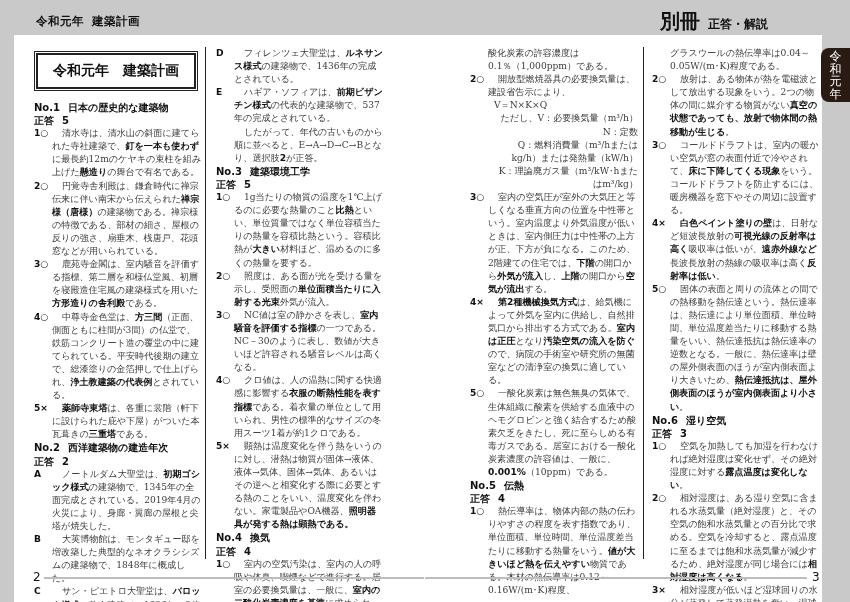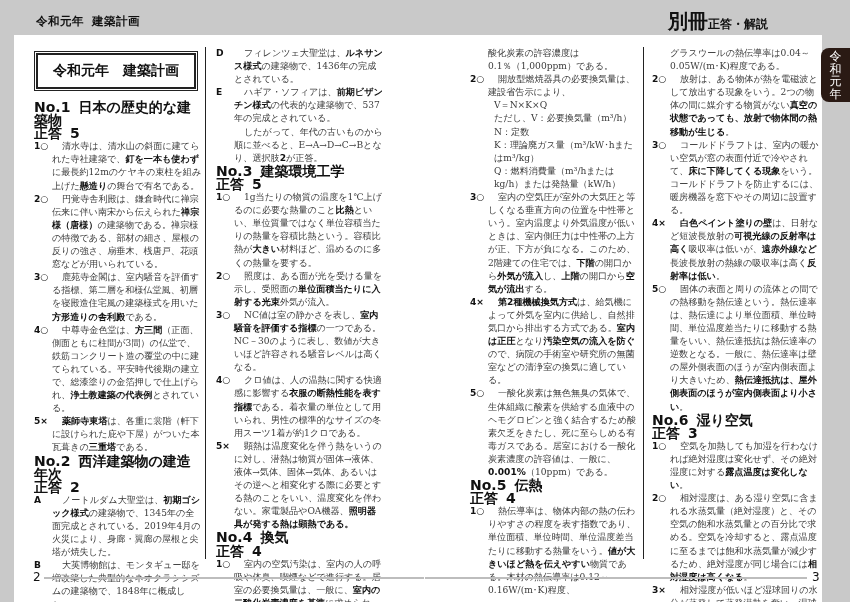--- a/index.html
+++ b/index.html
@@ -2,38 +2,38 @@
 <html><head>
 <meta charset="utf-8">
 <style>
   * { margin:0; padding:0; box-sizing:border-box; }
   html, body { width:850px; height:602px; overflow:hidden; }
   body { background:#c9c9c9; position:relative; font-family:"DejaVu Serif","Liberation Serif",serif; color:#333; }
   .hdr-left { position:absolute; left:36px; top:14px; font-family:"DejaVu Sans","Liberation Sans",sans-serif; font-size:11.5px; font-weight:bold; color:#111; letter-spacing:0.5px; }
   .hdr-left span + span { margin-left:8px; }
   .hdr-right { position:absolute; right:82px; top:8px; font-family:"DejaVu Sans","Liberation Sans",sans-serif; color:#111; font-weight:bold; }
   .hdr-right .big { font-size:20px; }
-  .hdr-right .small { font-size:12px; }
+  .hdr-right .small { font-size:12px; margin-left:8px; }
   .page { position:absolute; left:14px; top:35px; width:808px; height:567px; background:#fff; }
   .tab { position:absolute; left:821px; top:48px; width:29px; height:54px; background:#2a1a14; border-radius:8px 0 0 8px; color:#fff; font-family:"DejaVu Sans","Liberation Sans",sans-serif; font-size:12px; line-height:12.5px; text-align:center; padding-top:2px; }
   .col { position:absolute; top:47px; font-size:9.1px; line-height:13.1px; color:#3a3a3a; }
   .c1 { left:34px; width:168px; }
   .c2 { left:216px; width:168px; }
   .c3 { left:470px; width:168px; }
   .c4 { left:652px; width:168px; }
   .vrule { position:absolute; width:1.2px; background:#222; top:47px; height:512px; }
   .titlebox { border:2px solid #222; outline:1px solid #222; outline-offset:1px; height:36px; margin:6px 0 12px 2px; width:160px; display:flex; align-items:center; justify-content:center; font-family:"DejaVu Sans","Liberation Sans",sans-serif; font-weight:bold; font-size:14px; color:#111; }
-  .sec { font-family:"DejaVu Sans","Liberation Sans",sans-serif; font-weight:bold; color:#111; font-size:14px; }
+  .sec { font-family:"DejaVu Sans","Liberation Sans",sans-serif; font-weight:bold; color:#111; font-size:10px; }
   .sec span + span { margin-left:8px; }
   .item { position:relative; padding-left:18px; text-indent:10px; }
   .item .mk { position:absolute; left:0; top:0; text-indent:0; font-family:"DejaVu Sans","Liberation Sans",sans-serif; font-weight:bold; color:#111; }
   .cont { padding-left:18px; }
   .ind { padding-left:18px; text-indent:10px; }
   .f1 { padding-left:24px; }
-  .f2 { padding-left:24px; }
+  .f2 { padding-left:24px;text-align:right; }
   b { font-family:"DejaVu Sans","Liberation Sans",sans-serif; color:#111; font-weight:bold; }
   .foot { position:absolute; top:577px; height:2px; background:#bdbdbd; }
   .pn { position:absolute; top:570px; font-family:"DejaVu Sans","Liberation Sans",sans-serif; font-size:12px; color:#111; }
 </style>
 </head>
 <body>
 
 <div class="hdr-left">
   <span>令和元年</span><span>建築計画</span>
 </div>
@@ -84,22 +84,22 @@
   <div class="sec"><span>正答</span><span>4</span></div>
   <div class="item"><span class="mk">1○</span><span>室内の空気汚染は、室内の人の呼吸や体臭、喫煙などで進行する。居室の必要換気量は、一般に、</span><b>室内の二酸化炭素濃度を基準</b><span>に求められる。二</span></div>
 </div>
 
 <div class="col c3">
   <div class="cont">酸化炭素の許容濃度は0.1％（1,000ppm）である。</div>
   <div class="item"><span class="mk">2○</span><span>開放型燃焼器具の必要換気量は、建設省告示により、</span></div>
   <div class="f1" style="">V＝N×K×Q</div>
   <div class="f2">ただし、V：必要換気量（m³/h）</div>
   <div class="f2">N：定数</div>
+  <div class="f2">Q：燃料消費量（m³/hまたはkg/h）または発熱量（kW/h）</div>
   <div class="f2" style="padding-left:24px;">K：理論廃ガス量（m³/kW･hまたはm³/kg）</div>
-  <div class="f2">Q：燃料消費量（m³/hまたはkg/h）または発熱量（kW/h）</div>
   <div class="item"><span class="mk">3○</span><span>室内の空気圧が室外の大気圧と等しくなる垂直方向の位置を中性帯という。室内温度より外気温度が低いときは、室内側圧力は中性帯の上方が正、下方が負になる。このため、2階建ての住宅では、</span><b>下階</b><span>の開口から</span><b>外気が流入</b><span>し、</span><b>上階</b><span>の開口から</span><b>空気が流出</b><span>する。</span></div>
   <div class="item"><span class="mk">4×</span><b>第2種機械換気方式</b><span>は、給気機によって外気を室内に供給し、自然排気口から排出する方式である。</span><b>室内は正圧</b><span>となり</span><b>汚染空気の流入を防ぐ</b><span>ので、病院の手術室や研究所の無菌室などの清浄室の換気に適している。</span></div>
   <div class="item"><span class="mk">5○</span><span>一酸化炭素は無色無臭の気体で、生体組織に酸素を供給する血液中のヘモグロビンと強く結合するため酸素欠乏をきたし、死に至らしめる有毒ガスである。居室における一酸化炭素濃度の許容値は、一般に、</span><b>0.001%</b><span>（10ppm）である。</span></div>
   <div class="sec"><span>No.5</span><span>伝熱</span></div>
   <div class="sec"><span>正答</span><span>4</span></div>
   <div class="item"><span class="mk">1○</span><span>熱伝導率は、物体内部の熱の伝わりやすさの程度を表す指数であり、単位面積、単位時間、単位温度差当たりに移動する熱量をいう。</span><b>値が大きいほど熱を伝えやすい</b><span>物質である。木材の熱伝導率は0.12～0.16W/(m･K)程度、</span></div>
 </div>
 
 <div class="col c4">
   <div class="cont">グラスウールの熱伝導率は0.04～0.05W/(m･K)程度である。</div>

